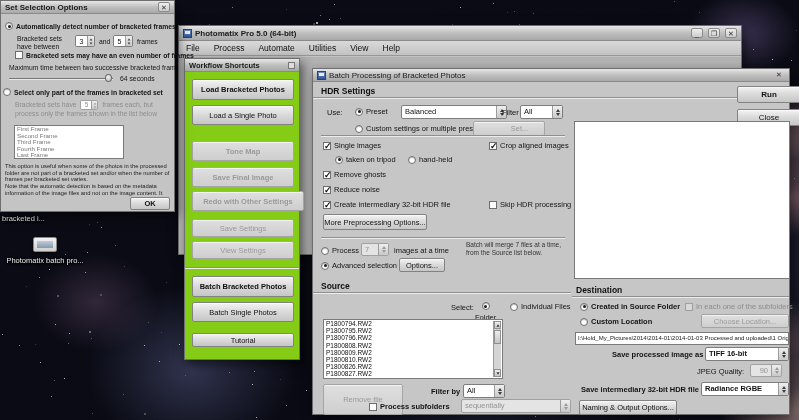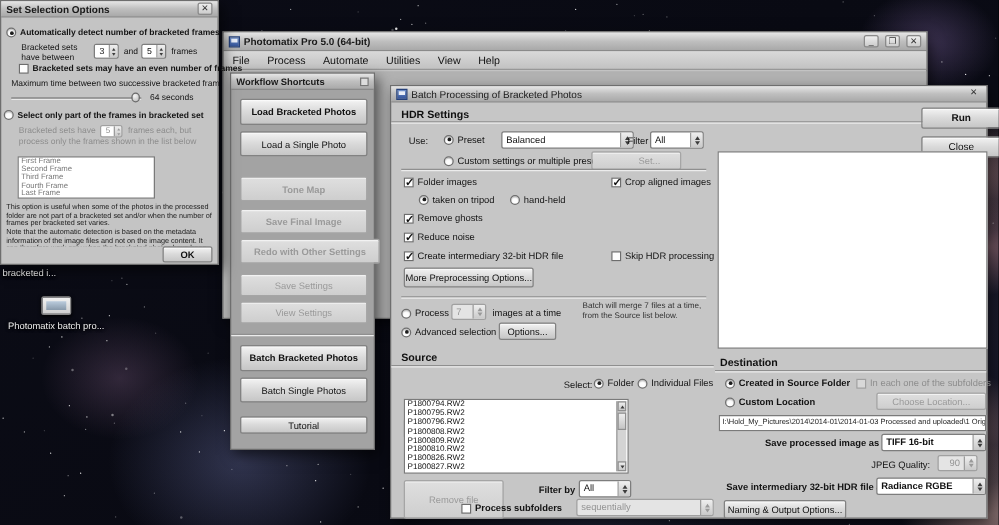--- a/index.html
+++ b/index.html
@@ -405,21 +405,21 @@
       <span class="menu-item">File</span>
       <span class="menu-item">Process</span>
       <span class="menu-item">Automate</span>
       <span class="menu-item">Utilities</span>
       <span class="menu-item">View</span>
       <span class="menu-item">Help</span>
     </div>
     <div style="position:absolute;left:0;top:31px;right:0;bottom:0;background:#b2b2b2;"></div>
   </div>
 
-  <div class="win" style="left:184px;top:58px;width:116px;height:302px;background:#a3a3a3;">
+  <div class="win" style="left:184px;top:58px;width:116px;height:302px;background:#84cc16;">
     <div class="titlebar">
       <span class="tb-title" style="font-size:7.5px;">Workflow Shortcuts</span>
       <span style="margin-left:auto;width:7px;height:7px;border:1px solid #777;background:#ddd;"></span>
     </div>
     <div class="btn bold abs" style="left:7px;top:20px;width:102px;height:21px;">Load Bracketed Photos</div>
     <div class="btn abs" style="left:7px;top:46px;width:102px;height:20px;">Load a Single Photo</div>
     <div class="btn off abs" style="left:7px;top:82px;width:102px;height:20px;">Tone Map</div>
     <div class="btn off abs" style="left:7px;top:108px;width:102px;height:20px;">Save Final Image</div>
     <div class="btn off abs" style="left:7px;top:132px;width:112px;height:20px;">Redo with Other Settings</div>
     <div class="btn off plain abs" style="left:7px;top:160px;width:102px;height:18px;">Save Settings</div>
@@ -463,21 +463,21 @@
     <div class="row abs" style="left:42px;top:55px;">
       <span class="radio"></span>
       <span class="lab">Custom settings or multiple presets</span>
     </div>
     <div class="btn off plain abs" style="left:160px;top:52px;width:72px;height:15px;padding-left:21px;">Set...</div>
 
     <div class="groove abs" style="left:8px;top:66px;width:244px;"></div>
 
     <div class="row abs" style="left:10px;top:72px;">
       <span class="cb on"></span>
-      <span class="lab">Folder images</span>
+      <span class="lab">Single images</span>
     </div>
     <div class="row abs" style="left:176px;top:72px;">
       <span class="cb on"></span>
       <span class="lab">Crop aligned images</span>
     </div>
     <div class="row abs" style="left:22px;top:86px;">
       <span class="radio sel"></span>
       <span class="lab">taken on tripod</span>
     </div>
     <div class="row abs" style="left:95px;top:86px;">
@@ -520,21 +520,21 @@
     <div class="row abs" style="left:8px;top:192px;">
       <span class="radio sel"></span>
       <span class="lab">Advanced selection</span>
     </div>
     <div class="btn abs" style="left:86px;top:189px;width:46px;height:14px;">Options...</div>
 
     <div class="group-h abs" style="left:8px;top:212px;">Source</div>
     <div class="groove abs" style="left:0;top:223px;width:258px;"></div>
     <div class="btn abs" style="left:10px;top:230px;width:90px;height:16px;margin-top:36px;">Select Source Folder...</div>
     <span class="lab abs" style="left:138px;top:234px;">Select:</span>
-    <div class="row abs" style="left:162px;top:233px;">
+    <div class="row abs" style="left:162px;top:233px;flex-direction:column;">
       <span class="radio sel"></span>
       <span class="lab">Folder</span>
     </div>
     <div class="row abs" style="left:197px;top:233px;">
       <span class="radio"></span>
       <span class="lab">Individual Files</span>
     </div>
     <div class="listbox abs" style="left:10px;top:250px;width:180px;height:60px;">
       <div class="li">P1800794.RW2</div>
       <div class="li">P1800795.RW2</div>

